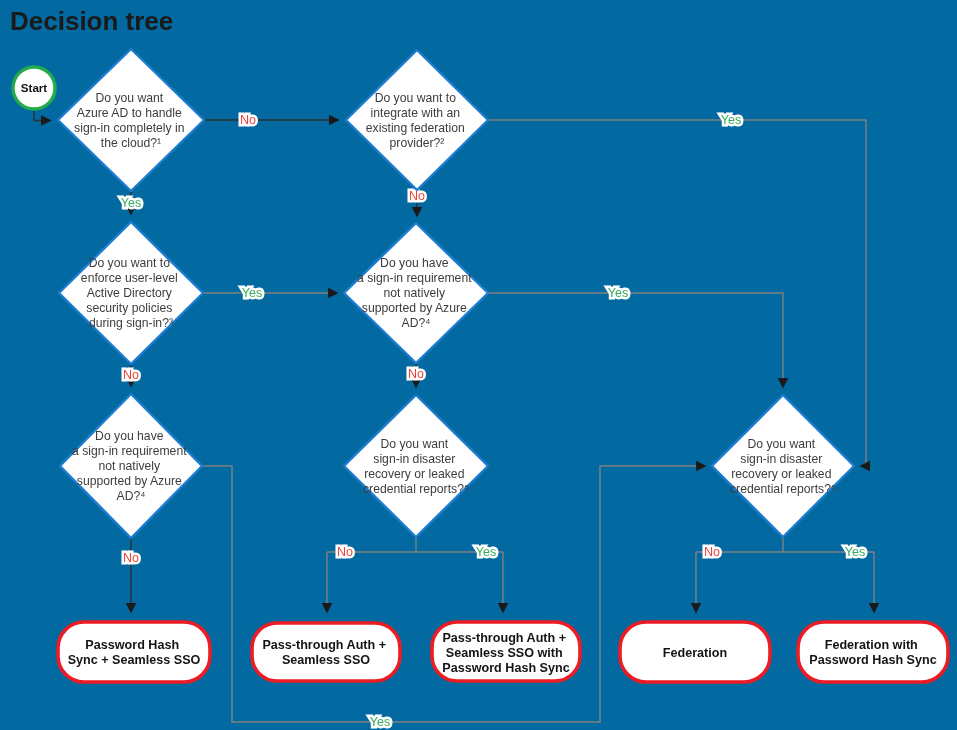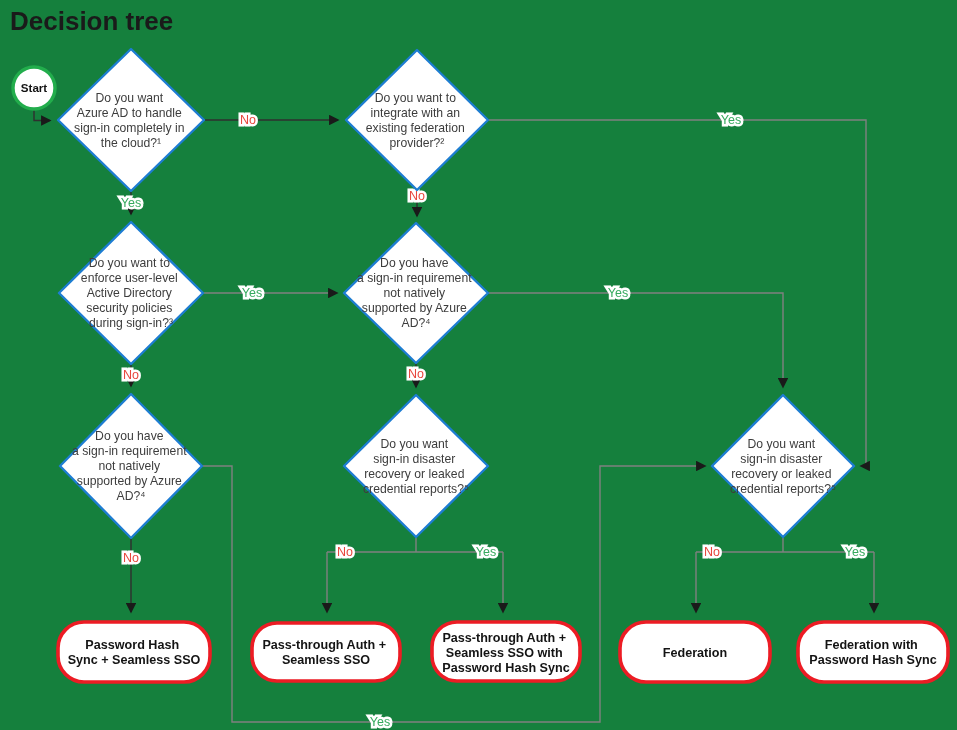--- a/index.html
+++ b/index.html
@@ -1,16 +1,16 @@
 <!DOCTYPE html>
 <html style="--blue: #1d7dd2; --red: #ec1c24; --green: #22ad4c; --yes: #37aa5f; --no: #e8463c; --text: #3d3d3d; --line-dark: #2f2f2f; --line-gray: #808080;"><head>
 <meta charset="utf-8">
 <style>
   html,body{margin:0;padding:0;background:#ffffff;}
-  .stage{position:relative;width:957px;height:730px;background:#15803d;
+  .stage{position:relative;width:957px;height:730px;background:#0369a1;
          font-family:"Liberation Sans","DejaVu Sans",sans-serif;}
   svg{display:block;}
   .title{font-size:26px;font-weight:700;fill:#1a1a1a;}
   .diamond{fill:#ffffff;stroke:var(--blue,#1d7dd2);stroke-width:2.4;stroke-linejoin:round;}
   .outcome{fill:#ffffff;stroke:var(--red,#ec1c24);stroke-width:3.6;}
   .startc{fill:#ffffff;stroke:var(--green,#22ad4c);stroke-width:3.4;}
   .ntext{font-size:12.2px;fill:var(--text,#3d3d3d);text-anchor:middle;}
   .btext{font-size:12.6px;font-weight:700;fill:#141414;text-anchor:middle;}
   .stext{font-size:11.6px;font-weight:700;fill:#141414;text-anchor:middle;}
   .edge-dark{fill:none;stroke:var(--line-dark,#2f2f2f);stroke-width:1.4;}

